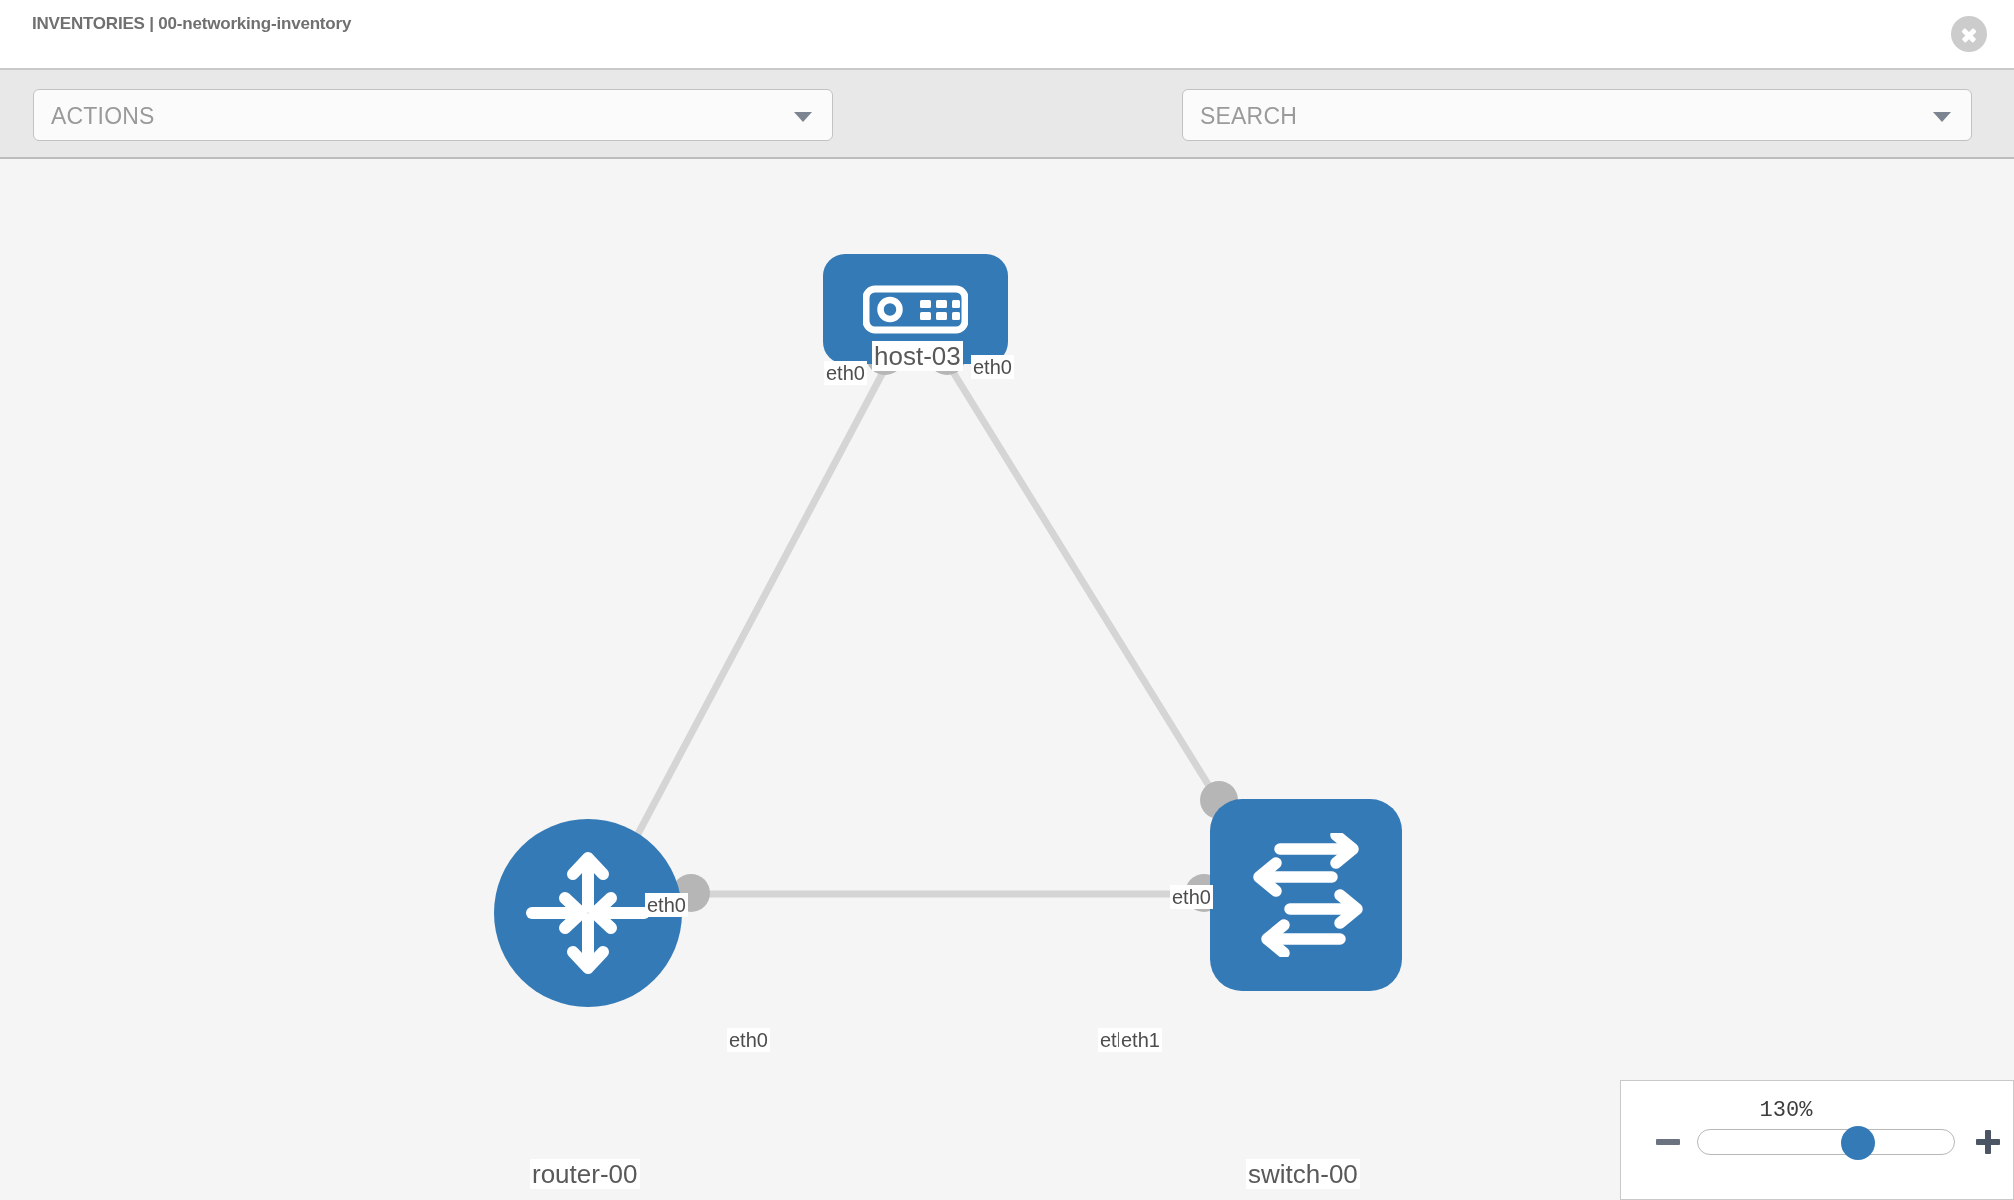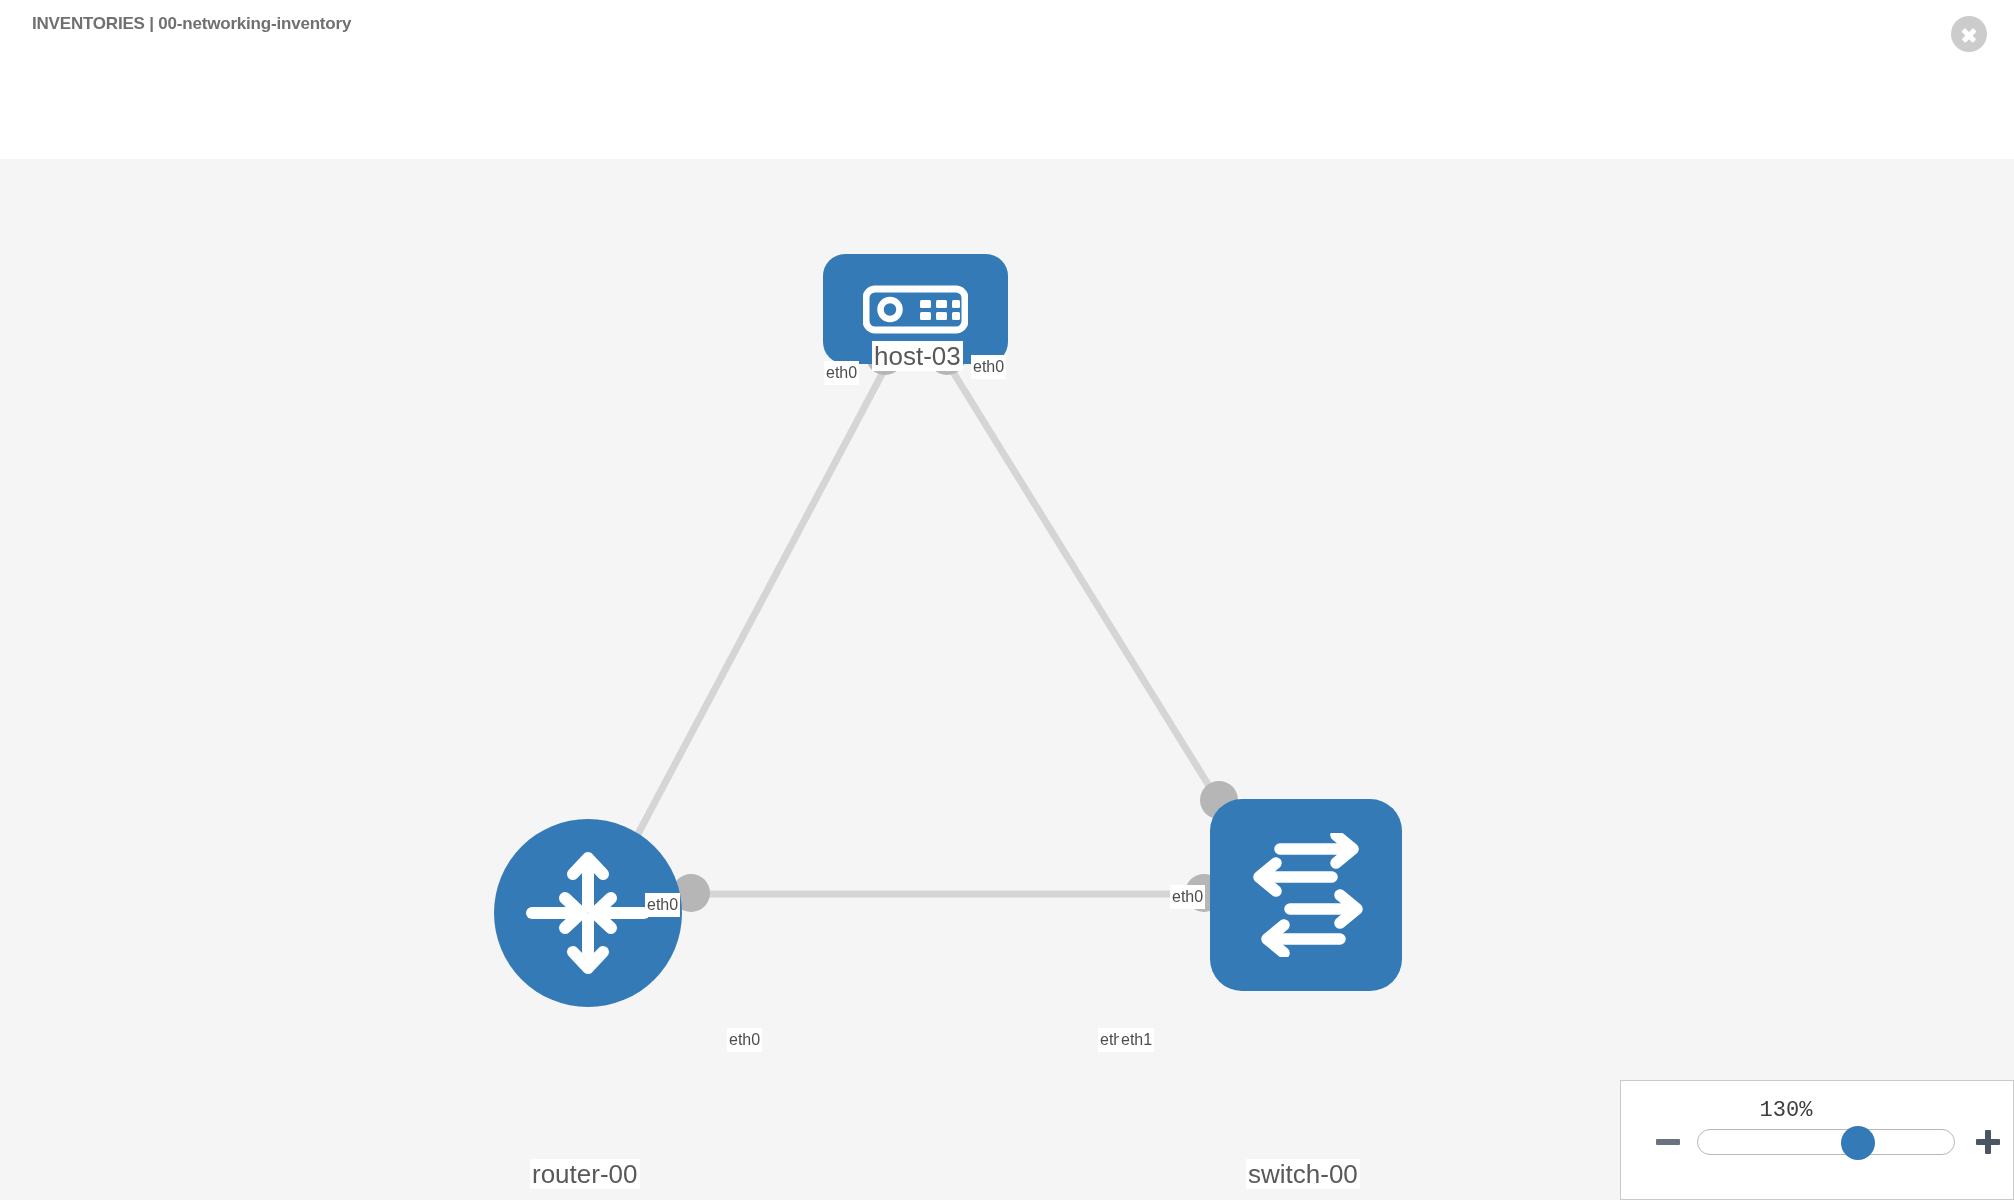--- a/index.html
+++ b/index.html
@@ -86,21 +86,21 @@
     background: #337ab7;
   }
   .node-label {
     position: absolute; white-space: nowrap;
     font-size: 26px; color: #595959;
     background: #ffffff; padding: 0 2px;
     line-height: 30px;
   }
   .edge-label {
     position: absolute; white-space: nowrap;
-    font-size: 16px; color: #4d4d4d;
+    font-size: 20px; color: #4d4d4d;
     background: #ffffff; padding: 0 2px;
     line-height: 24px;
   }
 
   
   .conn-dot {
     position: absolute; width: 38px; height: 38px;
     border-radius: 50%; background: #b6b6b6;
   }
 
@@ -148,20 +148,49 @@
 
 <div id="app">
 
   <div class="header">
     <div class="header-title">INVENTORIES | 00-networking-inventory</div>
     <div class="close-btn">
       <div class="x-wrap"></div>
     </div>
   </div>
 
+  <div class="toolbar">
+
+    <div class="sel-box" id="actions-select">
+      <span class="sel-label">ACTIONS</span>
+      <span class="caret"></span>
+    </div>
+
+    <div class="tool-icon" id="wrench-icon">
+      <svg width="46" height="46" viewBox="0 0 46 46">
+        <path d="M31.5 8.5a9.6 9.6 0 0 0-9.0 12.8L9.6 34.2a3.6 3.6 0 0 0 5.1 5.1L27.6 26.4a9.6 9.6 0 0 0 12.4-9.0c0-1.5-.35-2.9-.97-4.2l-5.3 5.3-4.7-1.2-1.2-4.7 5.3-5.3a9.6 9.6 0 0 0-1.6-.2z" fill="#868e96"></path>
+      </svg>
+    </div>
+
+    <div class="tool-icon" id="key-icon">
+      <svg width="46" height="46" viewBox="0 0 46 46">
+        <g fill="none" stroke="#868e96" stroke-width="4.2" stroke-linecap="round">
+          <ellipse cx="17.5" cy="17.5" rx="8.2" ry="7.2"></ellipse>
+          <path d="M23.4 22.6 L38.5 36.5"></path>
+          <path d="M32.2 30.6 L36.8 27.4"></path>
+          <path d="M36.6 34.6 L41.2 31.4"></path>
+        </g>
+      </svg>
+    </div>
+
+    <div class="sel-box" id="search-select">
+      <span class="sel-label">SEARCH</span>
+      <span class="caret"></span>
+    </div>
+  </div>
 
   <div class="canvas">
 
     <svg class="canvas-svg" width="2014" height="1041">
       <g stroke="#d5d5d5" stroke-width="7" fill="none" stroke-linecap="round">
 
         <line x1="890" y1="200" x2="630" y2="690"></line>
 
         <line x1="945" y1="200" x2="1248" y2="690"></line>
 

